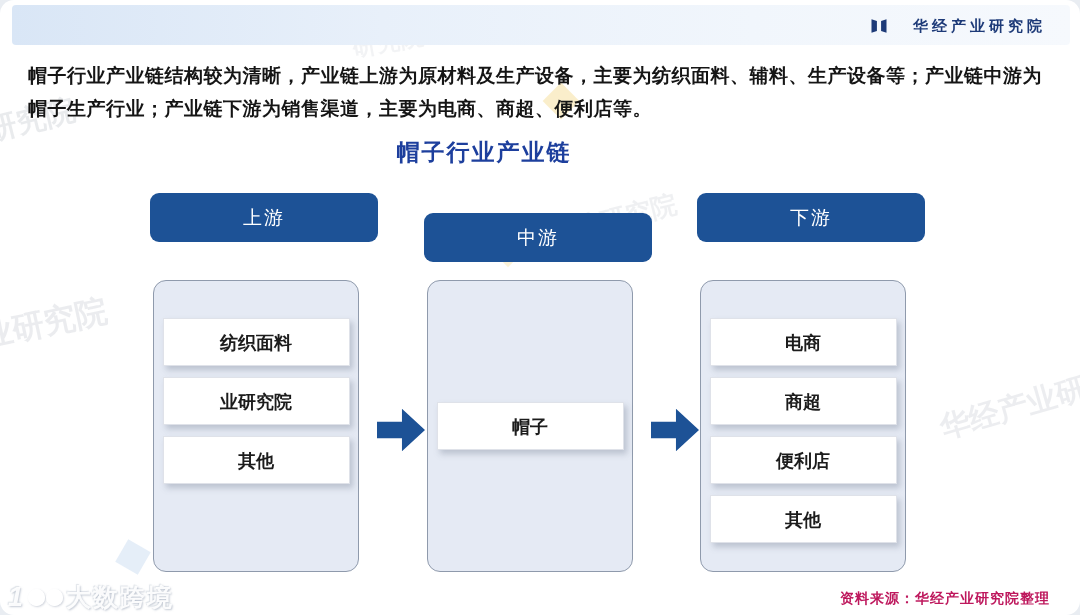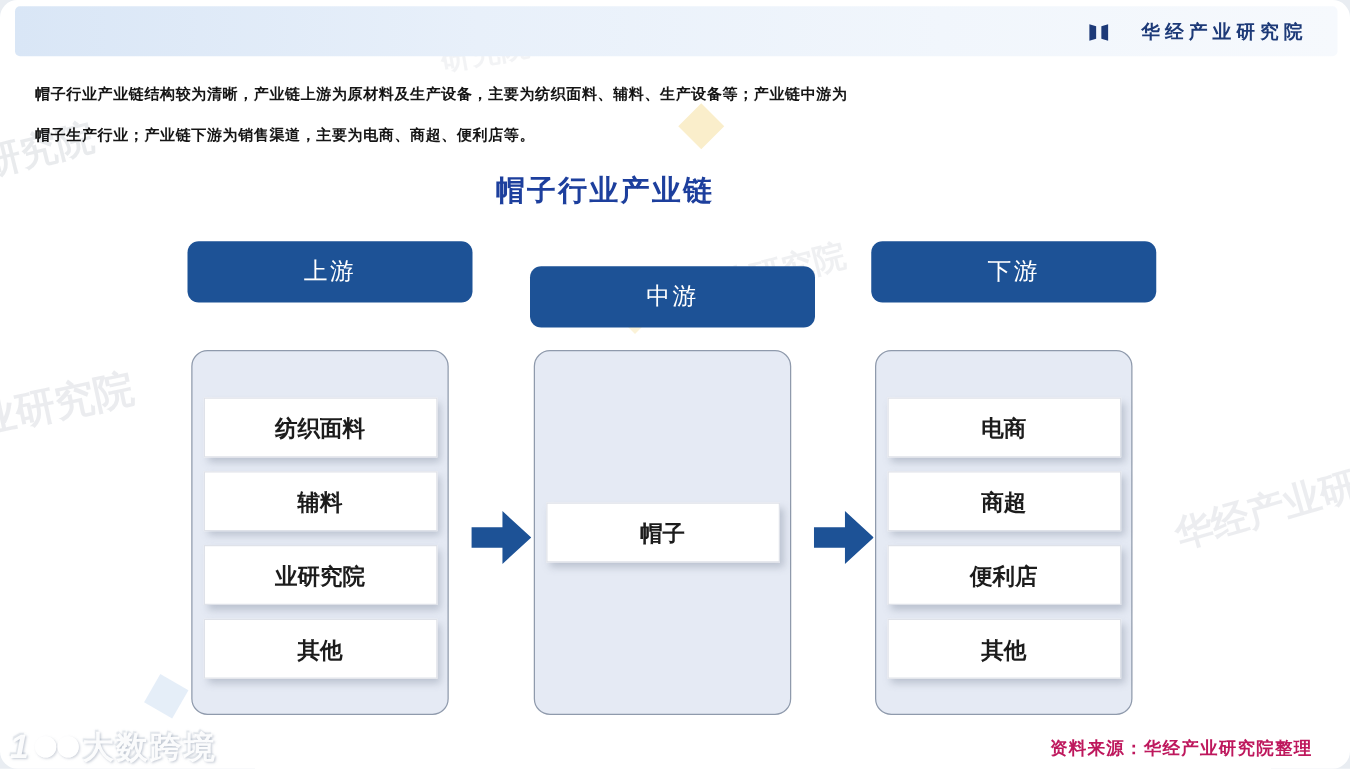--- a/index.html
+++ b/index.html
@@ -22,32 +22,32 @@
     border-radius:4px;
   }
   .section-title{
     position:absolute;top:11px;left:30px;
     font-size:25px;font-weight:bold;
     color:var(--title-blue,#1b51a8);
     letter-spacing:1px;
   }
   .logo{
     position:absolute;top:16px;right:34px;
-    display:flex;align-items:flex-start;gap:24px;
+    display:flex;align-items:flex-end;gap:24px;
   }
   .logo svg{display:block;}
   .logo-text{
     font-size:15px;font-weight:bold;
     color:var(--logo-blue,#1d3a78);
     letter-spacing:4px;
   }
   
   .intro{
     position:absolute;top:59px;left:28px;width:1030px;
-    font-size:12px;font-weight:600;color:#151515;
+    font-size:19px;font-weight:600;color:#151515;
     line-height:33px;letter-spacing:0.5px;
   }
   
   .diagram-title{
     position:absolute;top:137px;left:0;width:968px;
     text-align:center;
     font-size:23px;font-weight:bold;
     color:var(--diagram-blue,#1d3f9d);
     letter-spacing:2px;
   }
@@ -155,21 +155,20 @@
   </div>
 
   <div class="diagram-title">帽子行业产业链</div>
 
   <div class="col-header c0">上游</div>
   <div class="col-header c1">中游</div>
   <div class="col-header c2">下游</div>
 
   <div class="col-body c0">
     <div class="node">纺织面料</div>
-    <div class="node">辅料</div>
     <div class="node">业研究院</div>
     <div class="node">其他</div>
   </div>
 
   <div class="col-body c1">
     <div class="node">帽子</div>
   </div>
 
   <div class="col-body c2">
     <div class="node">电商</div>

